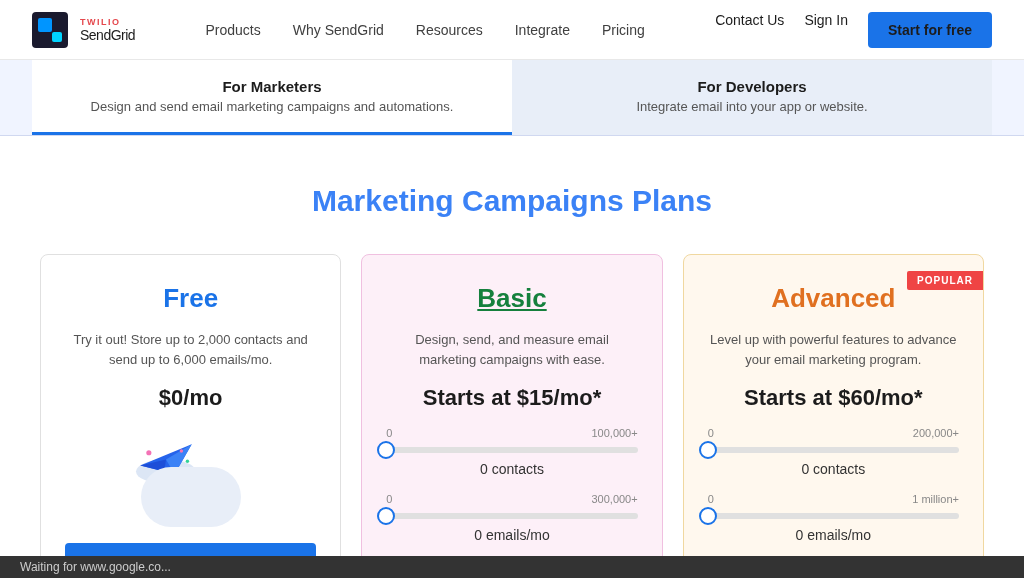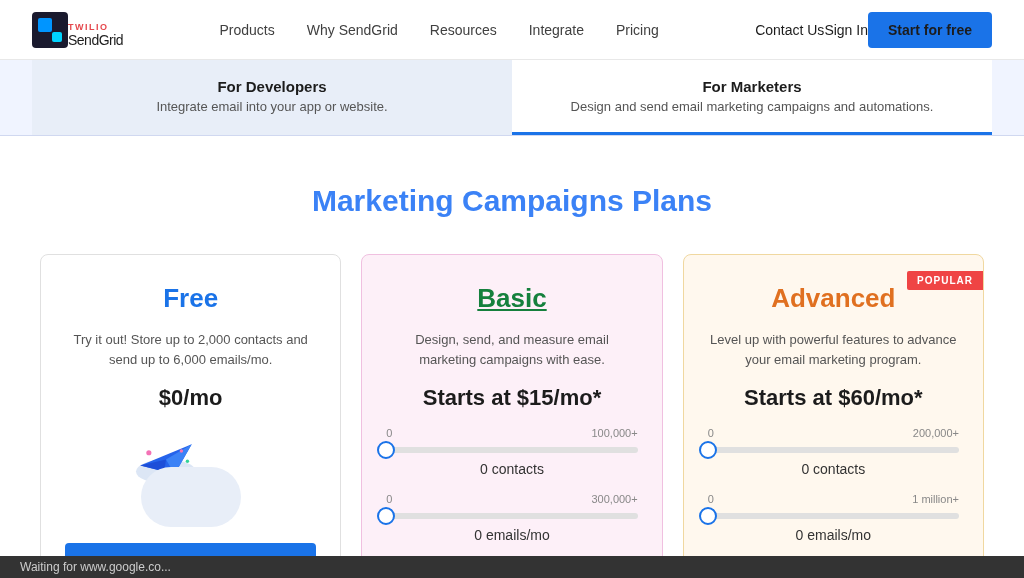--- a/index.html
+++ b/index.html
@@ -4,31 +4,31 @@
   <style>
     * { box-sizing: border-box; margin: 0; padding: 0; }
     body { font-family: -apple-system, BlinkMacSystemFont, 'Segoe UI', Helvetica, Arial, sans-serif; background: #fff; color: #333; }
 
     
     nav {
       display: flex; align-items: center; justify-content: space-between;
       padding: 0 32px; height: 60px; border-bottom: 1px solid #e8e8e8;
       background: #fff;
     }
-    .nav-logo { display: flex; align-items: flex-end; gap: 0; }
+    .nav-logo { display: flex; align-items: center; gap: 12px; }
     .nav-logo-img {
       width: 36px; height: 36px; background: #1a1a2e;
       border-radius: 4px; position: relative; overflow: hidden;
       display: flex; align-items: center; justify-content: center;
     }
     .nav-logo-square-blue { width: 14px; height: 14px; background: #0095ff; border-radius: 2px; position: absolute; top: 6px; left: 6px; }
     .nav-logo-square-teal { width: 10px; height: 10px; background: #00d4ff; border-radius: 2px; position: absolute; bottom: 6px; right: 6px; }
     .nav-links { display: flex; align-items: center; gap: 32px; }
     .nav-links a { text-decoration: none; color: #404040; font-size: 14px; font-weight: 500; }
-    .nav-right { display: flex; align-items: center; }
+    .nav-right { display: flex; align-items: flex-start; gap: 20px; }
     .nav-right a { text-decoration: none; color: #1c1c1c; font-size: 14px; }
     .btn-primary {
       background: #1a73e8; color: #fff; border: none; padding: 10px 20px;
       border-radius: 4px; font-size: 14px; font-weight: 600; cursor: pointer;
       text-decoration: none;
     }
 
     
     .tabs-section {
       background: #f0f4ff;
@@ -138,27 +138,27 @@
   </div>
 
   <div class="nav-right">
     <a href="#">Contact Us</a>
     <a href="#">Sign In</a>
     <a href="#" class="btn-primary">Start for free</a>
   </div>
 </nav>
 
 <div class="tabs-section">
+  <div class="tab active">
+    <div class="tab-title">For Marketers</div>
+    <div class="tab-subtitle">Design and send email marketing campaigns and automations.</div>
+  </div>
   <div class="tab">
     <div class="tab-title">For Developers</div>
     <div class="tab-subtitle">Integrate email into your app or website.</div>
-  </div>
-  <div class="tab active">
-    <div class="tab-title">For Marketers</div>
-    <div class="tab-subtitle">Design and send email marketing campaigns and automations.</div>
   </div>
 </div>
 
 <div class="main-section">
   <h2 class="section-title">Marketing Campaigns Plans</h2>
 
   <div class="cards-row">
 
     <div class="card card-free">
       <div class="card-plan-name name-free">Free</div>

